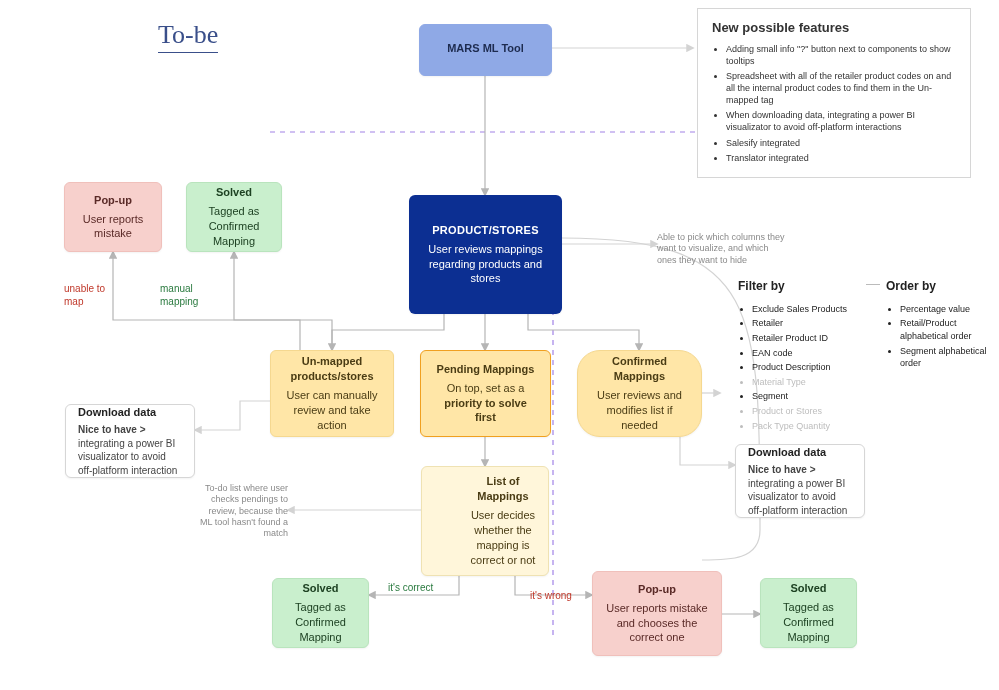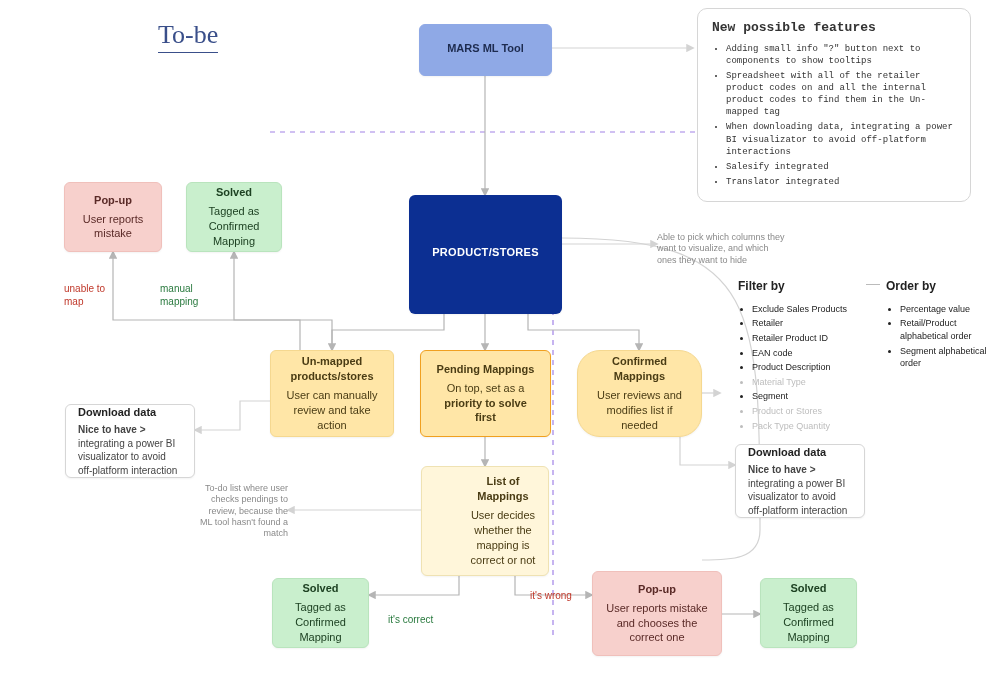--- a/index.html
+++ b/index.html
@@ -59,22 +59,22 @@
     position: absolute;
     font-family: Georgia, "Times New Roman", serif;
     font-size: 26px;
     color: #3a4f8a;
     border-bottom: 1.5px solid #3a4f8a;
     padding-bottom: 2px;
   }
 
   
   .features {
-    position: absolute; background:#fff; border:1px solid #d6d6d6; border-radius:10px;
-    padding: 10px 14px; font-size: 9px; color:#333; line-height:1.35;font-family:Liberation Mono, monospace;
+    position: absolute; background:#fff; border:1px solid #d6d6d6; border-radius:0;
+    padding: 10px 14px; font-size: 9px; color:#333; line-height:1.35;
   }
   .features .ftitle { font-weight:700; font-size:13px; margin-bottom:6px; }
   .features ul { padding-left: 14px; }
   .features li { margin-bottom: 3px; }
 
   
   .filter-col {
     position:absolute; font-size:9px; line-height:1.4;
   }
   .filter-col .ftitle { font-weight:700; font-size:12px; margin-bottom:8px; }
@@ -135,20 +135,21 @@
 
     <path class="arrow" marker-end="url(#ah)" d="M722,614 L760,614"></path>
   </svg>
 
   <div class="node blue-light" style="left:419px; top:24px; width:133px; height:52px;">
     <div class="title">MARS ML Tool</div>
   </div>
 
   <div class="node blue-dark" style="left:409px; top:195px; width:153px; height:119px;">
     <div class="title" style="letter-spacing:.3px;">PRODUCT/STORES</div>
+    <div class="desc">User reviews mappings regarding products and stores</div>
   </div>
 
   <div class="node yellow" style="left:270px; top:350px; width:124px; height:87px;">
     <div class="title">Un-mapped products/stores</div>
     <div class="desc">User can manually review and take action</div>
   </div>
 
   <div class="node yellow-hi" style="left:420px; top:350px; width:131px; height:87px;">
     <div class="title">Pending Mappings</div>
     <div class="desc">On top, set as a <b>priority to solve first</b></div>
@@ -193,21 +194,21 @@
   <div class="node white" style="left:735px; top:444px; width:130px; height:74px;">
     <div class="title">Download data</div>
     <div class="desc"><b>Nice to have &gt; </b><span>integrating a power BI visualizator to avoid off-platform interaction</span></div>
   </div>
 
   <div class="annot" style="left:657px; top:232px; width:150px;">Able to pick which columns they want to visualize, and which ones they want to hide</div>
   <div class="annot" style="left:195px; top:483px; width:93px; text-align:right;">To-do list where user checks pendings to review, because the ML tool hasn't found a match</div>
 
   <div class="edge-label lbl-red" style="left:64px;  top:282px; width:56px; white-space:normal; line-height:1.3;">unable to map</div>
   <div class="edge-label lbl-green" style="left:160px; top:282px; width:56px; white-space:normal; line-height:1.3;">manual mapping</div>
-  <div class="edge-label lbl-green" style="left:388px; top:614px;">it's correct</div>
+  <div class="edge-label lbl-green" style="left:388px; top:582px;">it's correct</div>
   <div class="edge-label lbl-red" style="left:530px; top:590px;">it's wrong</div>
 
   <div class="features" style="left:697px; top:8px; width:274px;">
     <div class="ftitle">New possible features</div>
     <ul id="features-list">
         <li>Adding small info "?" button next to components to show tooltips</li>
         <li>Spreadsheet with all of the retailer product codes on and all the internal product codes to find them in the Un-mapped tag</li>
         <li>When downloading data, integrating a power BI visualizator to avoid off-platform interactions</li>
         <li>Salesify integrated</li>
         <li>Translator integrated</li>

